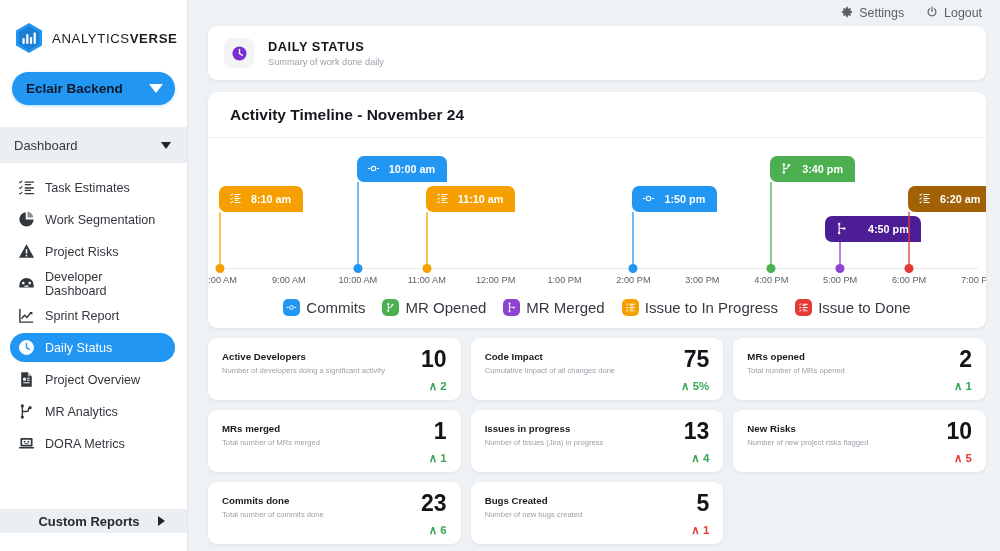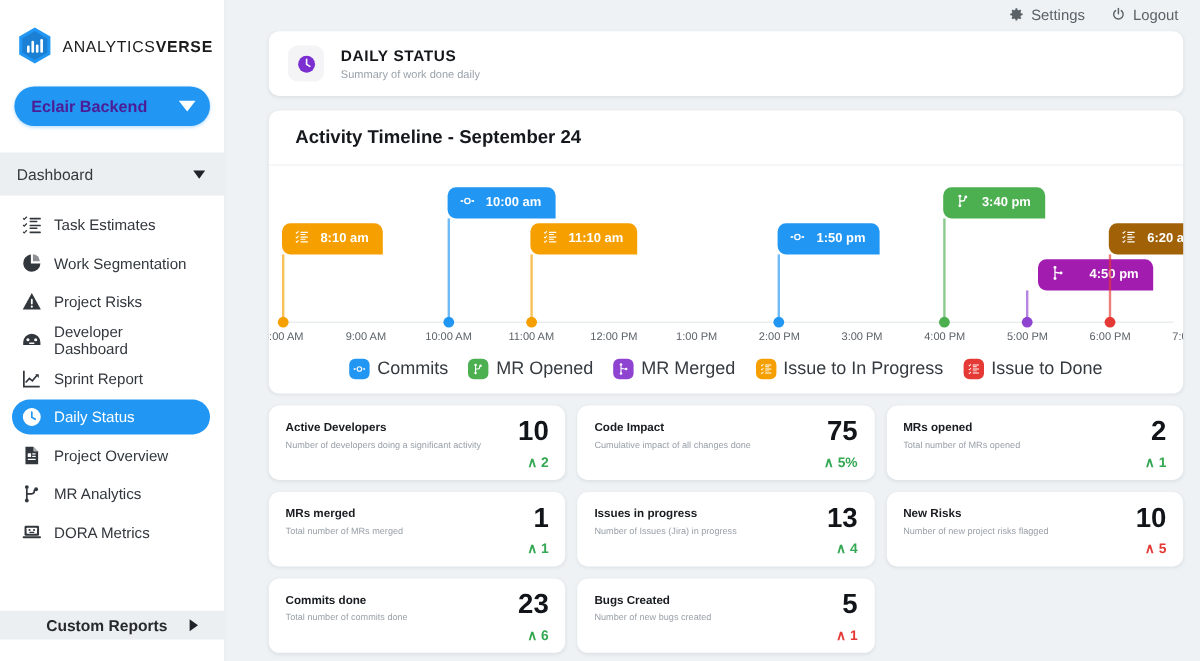--- a/index.html
+++ b/index.html
@@ -31,21 +31,21 @@
   .brand-text .light { font-weight: 400; }
   .brand-text .bold { font-weight: 700; }
 
   .project-select {
     margin: 18px 12px 0 12px;
     height: 33px;
     background: #2196f3;
     border-radius: 17px;
     display: flex; align-items: center;
     padding: 0 12px 0 14px;
-    color: #4c1d95;
+    color: #0f172a;
     box-shadow: 0 1px 3px rgba(33,150,243,.35);
     cursor: pointer;
   }
   .project-select .psname {
     font-size: 13.5px; font-weight: 700; flex: 1;
     white-space: nowrap; overflow: hidden;
   }
   .caret-down {
     width: 0; height: 0;
     border-left: 7px solid transparent;
@@ -107,21 +107,20 @@
     flex: 1; text-align: center; padding-left: 20px;
     font-size: 13px; font-weight: 700; color: #26292e;
   }
 
   
   .main {
     flex: 1; height: 551px;
     background: #eef2f5;
     padding: 0 14px 0 20px;
     overflow: hidden;
-    margin-left: 16px;
   }
   .topbar {
     height: 26px;
     display: flex; align-items: center; justify-content: flex-end;
     gap: 22px;
     padding-right: 4px;
   }
   .topbar-item {
     display: flex; align-items: center; gap: 6px;
     font-size: 12.4px; color: #5a6268; cursor: pointer;
@@ -437,21 +436,21 @@
             <path d="M10 5.2v5l3.2 1.9" stroke="#fff" stroke-width="1.6" fill="none" stroke-linecap="round"></path>
           </svg>
       </span>
       <div>
         <div class="status-title">DAILY STATUS</div>
         <div class="status-sub">Summary of work done daily</div>
       </div>
     </section>
 
     <section class="card timeline-card">
-      <div class="timeline-head">Activity Timeline - September 24</div>
+      <div class="timeline-head">Activity Timeline - November 24</div>
       <div class="timeline-body">
         <div class="tl-plot">
           <div class="tl-axis-line"></div>
           <div id="tl-ticks">
               <div class="tick-label" style="left: 12px;">8:00 AM</div>
               <div class="tick-label" style="left: 80.9091px;">9:00 AM</div>
               <div class="tick-label" style="left: 149.818px;">10:00 AM</div>
               <div class="tick-label" style="left: 218.727px;">11:00 AM</div>
               <div class="tick-label" style="left: 287.636px;">12:00 PM</div>
               <div class="tick-label" style="left: 356.545px;">1:00 PM</div>
@@ -532,21 +531,21 @@
                       <path d="M6 10h3.6A2.6 2.6 0 0 0 12.2 7.4V6"></path>
                     </g>
                     <circle cx="6" cy="3.9" r="1.9" fill="#fff"></circle>
                     <circle cx="6" cy="16.1" r="1.9" fill="#fff"></circle>
                     <circle cx="13.6" cy="5" r="1.9" fill="#fff"></circle>
                   </svg></span>
                 <span>3:40 pm</span>
               </div>
               <div class="tl-dot" style="left: 632.182px; background: rgb(142, 68, 208);"></div>
               <div class="tl-stem" style="left: 632.182px; top: 104px; height: 26px; background: rgb(142, 68, 208); opacity: 0.65;"></div>
-              <div class="tl-pill" title="MR Merged" style="background: #a21caf; top: 78px; left: 641px; gap: 20px;">
+              <div class="tl-pill" title="MR Merged" style="background: #4c1d95; top: 78px; left: 617px; gap: 20px;">
                 <span><svg viewBox="0 0 20 20" width="13" height="13">
                     <g stroke="#fff" stroke-width="1.7" fill="none">
                       <path d="M6.4 4.2v11.6"></path>
                       <path d="M6.4 9.2c3 0 4.4 .8 6.1 .8"></path>
                     </g>
                     <circle cx="6.4" cy="3" r="1.9" fill="#fff"></circle>
                     <circle cx="6.4" cy="17" r="1.9" fill="#fff"></circle>
                     <circle cx="14.2" cy="10" r="1.9" fill="#fff"></circle>
                   </svg></span>
                 <span>4:50 pm</span>

